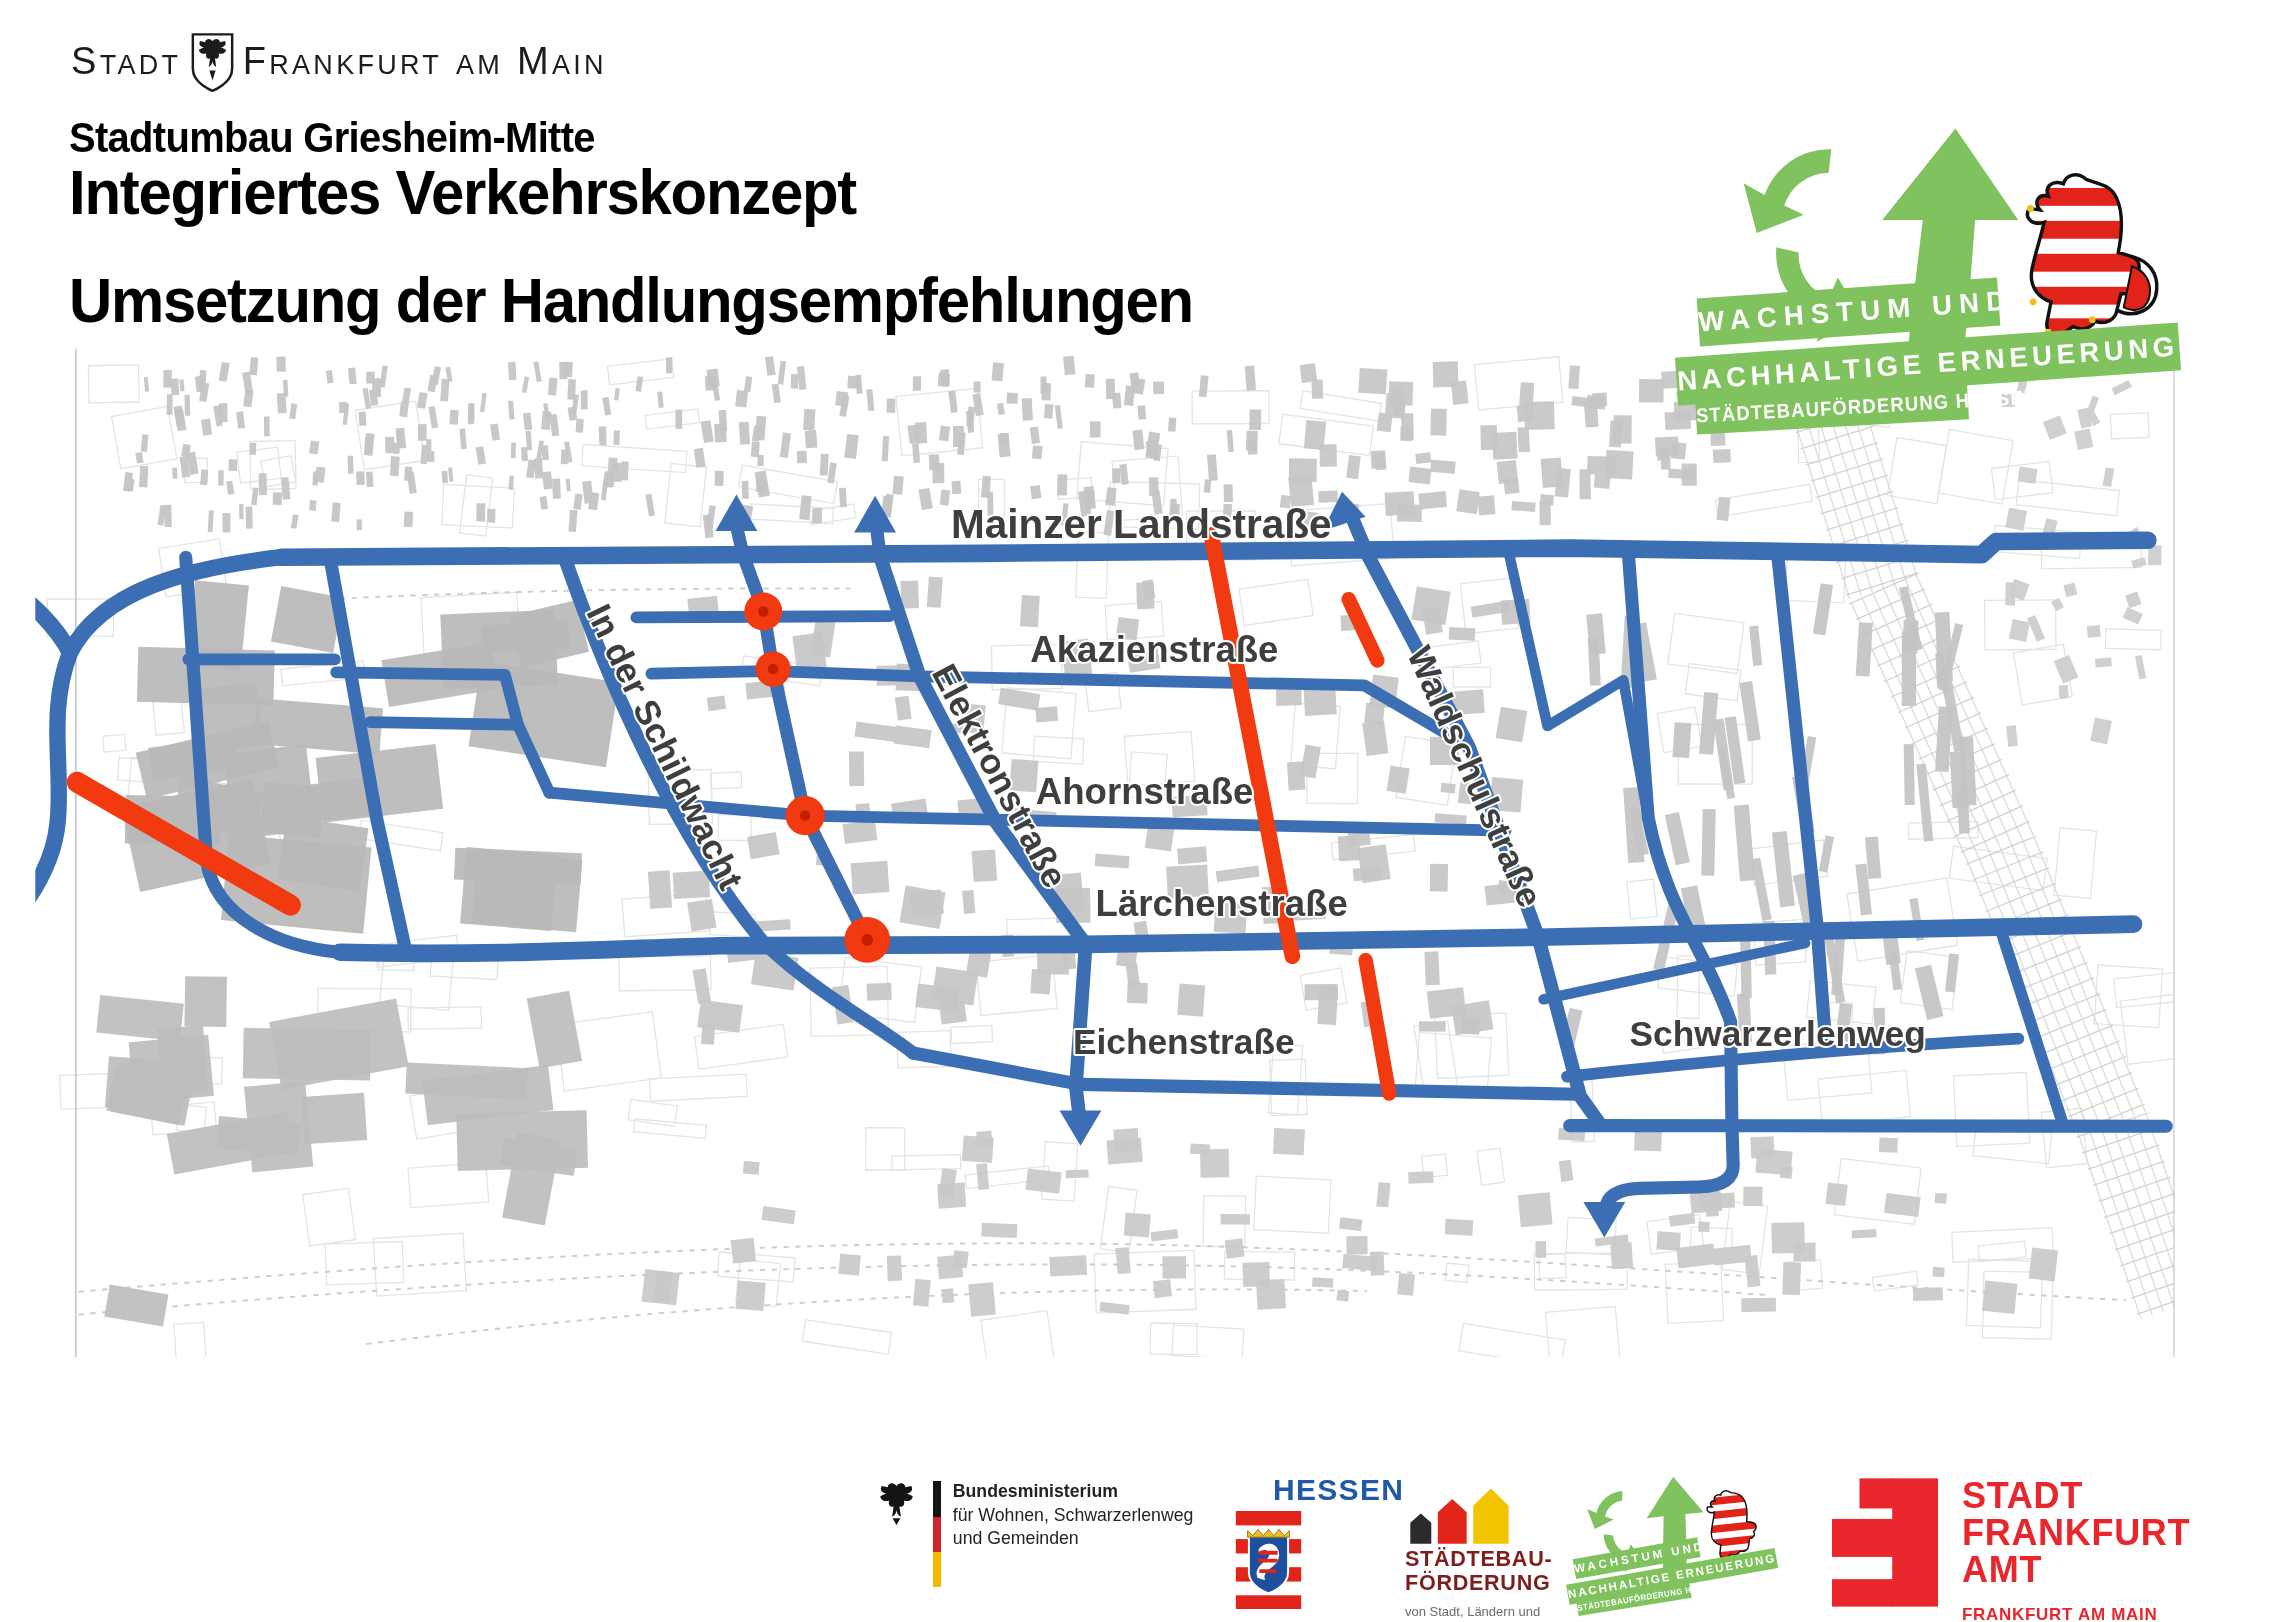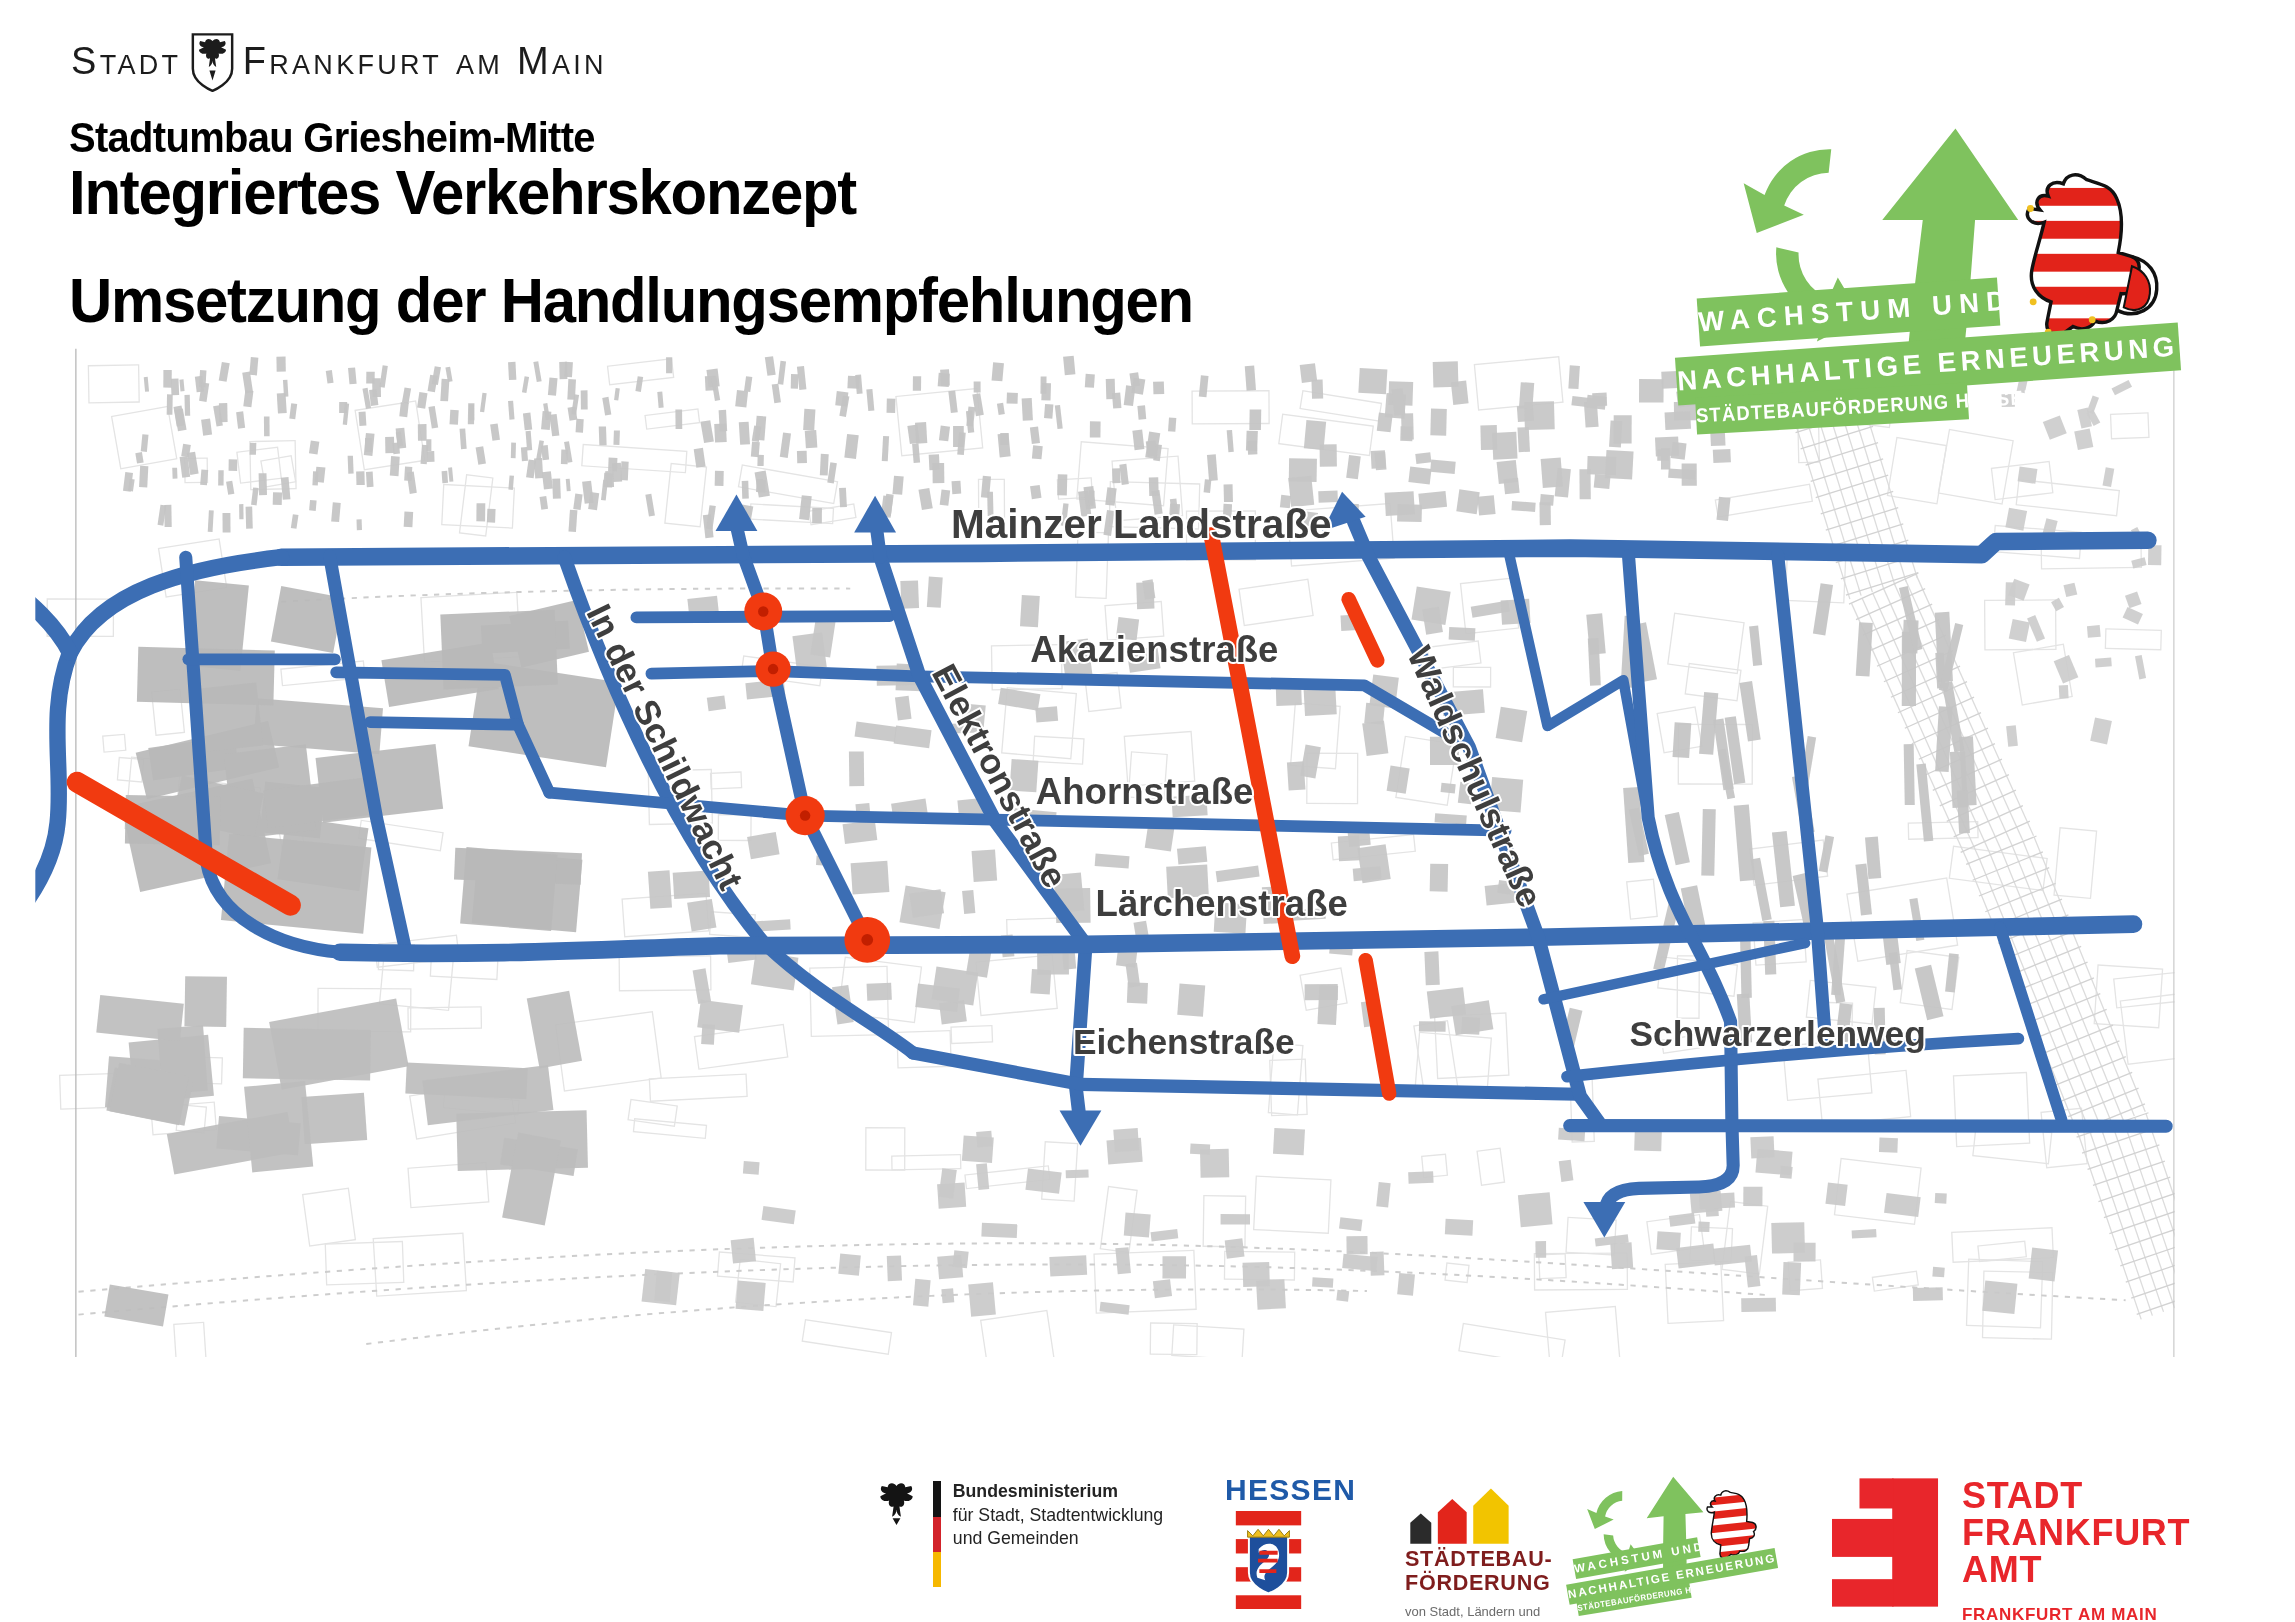--- a/index.html
+++ b/index.html
@@ -21,21 +21,21 @@
   #prog-mini{left:1549px;top:1482px;transform:scale(0.42) rotate(-6deg);transform-origin:left top;z-index:30;}
   .banner{position:absolute;background:#7fc25e;color:#fff;font-weight:700;text-align:center;white-space:nowrap;}
   .b1{left:38px;top:178px;width:301px;height:48px;font-size:27.5px;letter-spacing:7.2px;line-height:48px;transform:rotate(-4deg);}
   .b2{left:15.7px;top:230px;width:504px;height:48px;font-size:27.5px;letter-spacing:4.6px;line-height:48px;transform:rotate(-4deg);}
   .b3{left:23.6px;top:280px;width:296px;height:37px;font-size:20px;letter-spacing:1.3px;line-height:37px;transform:rotate(-3.2deg) scaleX(.92);}
 
   
   .f-txt{color:#232323;font-size:17.7px;line-height:23.6px;}
   #bmwsb{left:871px;top:1480px;display:flex;}
   #hessen-block{left:1225px;top:1473px;}
-  #hessen-word{color:#1f5aa8;font-size:30px;font-weight:700;letter-spacing:1.3px;}
+  #hessen-word{color:#1f5aa8;font-size:30px;font-weight:700;letter-spacing:1.3px;margin-left:48px;}
   #stb{left:1405px;top:1486px;}
   #stb .big{color:#7f1d1d;font-size:21.6px;font-weight:700;line-height:23.6px;letter-spacing:0.7px;}
   #stb .small{color:#6b6b6b;font-size:13px;line-height:17px;margin-top:9.2px;}
   #spa{left:1832px;top:1477px;display:flex;}
   #spa .words{margin-left:22px;color:#e8262b;}
   #spa .w1{font-size:36px;font-weight:700;line-height:37px;letter-spacing:0.7px;}
   #spa .w2{font-size:17px;font-weight:700;margin-top:17px;letter-spacing:0.7px;}
 </style>
 </head>
 <body>
@@ -1103,21 +1103,21 @@
   <div class="banner b3">STÄDTEBAUFÖRDERUNG HESSEN</div>
 </div>
 
 <div id="bmwsb" class="abs">
   <svg width="51" height="47" viewBox="0 0 100 96">
     <path d="M50 12 c-6 -9 -18 -6 -18 3 l-12 -3 c-6 9 3 15 9 15 l-12 6 c0 9 12 12 18 9 c-3 9 3 15 9 12 l-3 21 c6 -3 9 -9 9 -15 c0 6 3 12 9 15 l-3 -21 c6 3 12 -3 9 -12 c6 3 18 0 18 -9 l-12 -6 c6 0 15 -6 9 -15 l-12 3 c0 -9 -12 -12 -18 -3 Z M42 78 l16 0 l-8 14 Z" fill="#141414"></path>
   </svg>
   <div style="width:8.5px;height:106px;margin:1.3px 11.8px 0 10.5px;background:linear-gradient(#141414 0 34%,#d2232a 34% 67%,#f6b800 67% 100%);"></div>
   <div class="f-txt">
     <div style="font-weight:700;">Bundesministerium</div>
-    <div>für Stadt, Stadtentwicklung</div>
+    <div>für Wohnen, Schwarzerlenweg</div>
     <div>und Gemeinden</div>
   </div>
 </div>
 
 <div id="hessen-block" class="abs">
   <div id="hessen-word">HESSEN</div>
   <svg width="79" height="98" viewBox="0 0 120 150" style="margin-top:3.9px;margin-left:3.9px;">
     <g>
       <rect x="10" y="0" width="100" height="150" fill="#fff"></rect>
       <rect x="10" y="0" width="100" height="22" fill="#e2251b"></rect>

